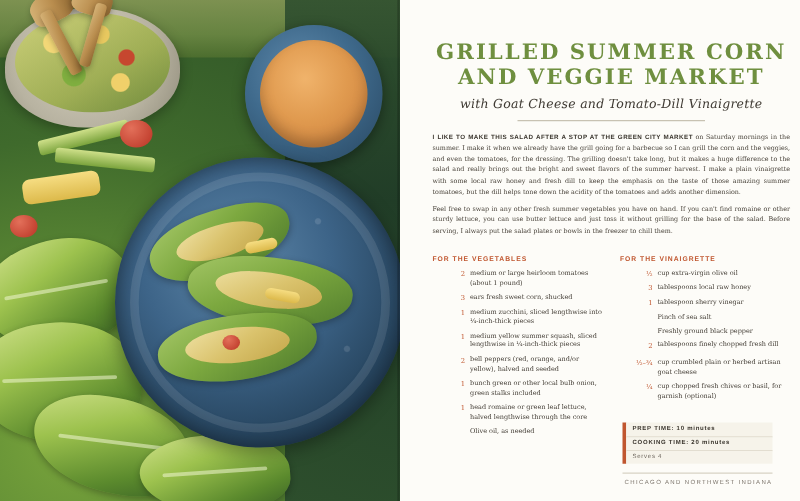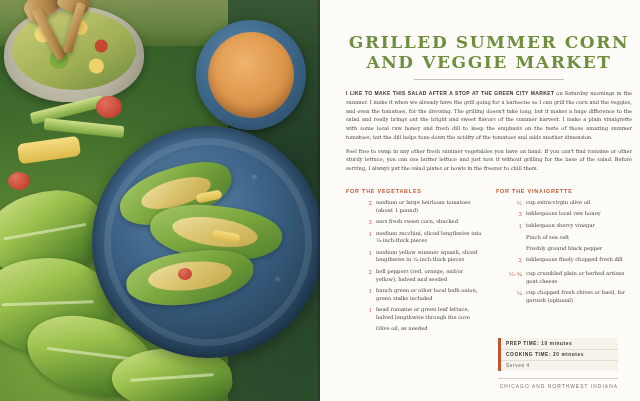--- a/index.html
+++ b/index.html
@@ -302,20 +302,21 @@
 
   <div class="gutter"></div>
 
   <div class="recipe-page">
 
     <div class="title-block">
       <h1 class="recipe-title">
         <span>GRILLED SUMMER CORN</span><br>
         <span>AND VEGGIE MARKET</span>
       </h1>
+      <p class="recipe-subtitle">with Goat Cheese and Tomato-Dill Vinaigrette</p>
       <div class="rule"></div>
     </div>
 
     <div class="headnote">
       <p>
         <span class="lead">I LIKE TO MAKE THIS SALAD AFTER A STOP AT THE GREEN CITY MARKET</span><span> on Saturday mornings in the summer. I make it when we already have the grill going for a barbecue so I can grill the corn and the veggies, and even the tomatoes, for the dressing. The grilling doesn't take long, but it makes a huge difference to the salad and really brings out the bright and sweet flavors of the summer harvest. I make a plain vinaigrette with some local raw honey and fresh dill to keep the emphasis on the taste of those amazing summer tomatoes, but the dill helps tone down the acidity of the tomatoes and adds another dimension.</span>
       </p>
       <p>Feel free to swap in any other fresh summer vegetables you have on hand. If you can't find romaine or other sturdy lettuce, you can use butter lettuce and just toss it without grilling for the base of the salad. Before serving, I always put the salad plates or bowls in the freezer to chill them.</p>
     </div>
 

